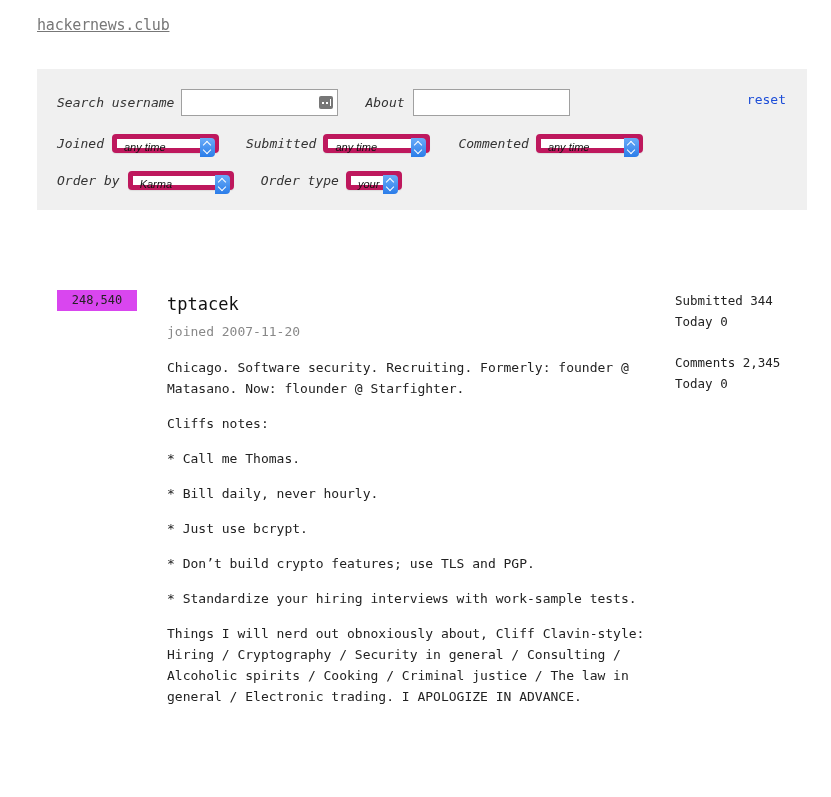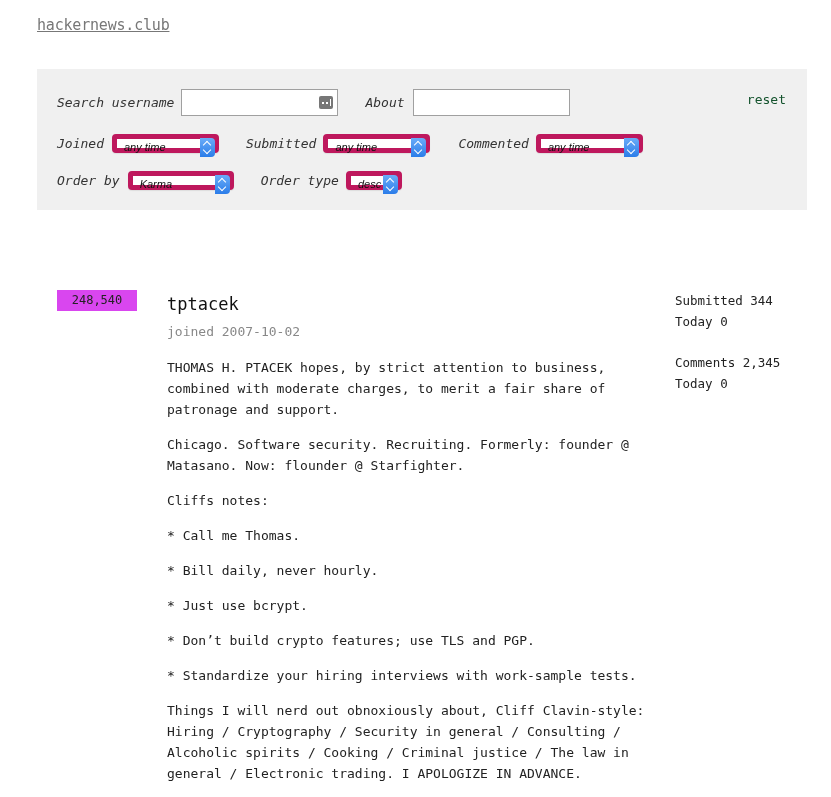--- a/index.html
+++ b/index.html
@@ -116,21 +116,21 @@
     .sel-orderby { width: 106px; margin-left: 8px; }
     .sel-ordertype { width: 56px; margin-left: 7px; }
     .gap-a { margin-left: 27px; }
     .gap-b { margin-left: 28px; }
     .gap-c { margin-left: 27px; }
     .reset-link {
       position: absolute;
       right: 21px;
       top: 23px;
       font-size: 13px;
-      color: #14532d;
+      color: #1d4ed8;
     }
     .karma-badge {
       position: absolute;
       left: 57px;
       top: 290px;
       width: 80px;
       height: 21px;
       background: #d946ef;
       color: #222;
       font-size: 12px;
@@ -207,33 +207,32 @@
   </div>
 
   <div class="row row-3">
     <span class="lbl">Order by</span>
     <div class="select sel-orderby">
       <span>Karma</span>
       <span class="arrow"></span>
     </div>
     <span class="lbl gap-c">Order type</span>
     <div class="select sel-ordertype">
-      <span>desc</span>
+      <span>your</span>
       <span class="arrow"></span>
     </div>
   </div>
 </div>
 
 <div class="karma-badge">248,540</div>
 
 <a class="username">tptacek</a>
-<div class="joined">joined 2007-10-02</div>
+<div class="joined">joined 2007-11-20</div>
 
 <div class="about">
-  <p>THOMAS H. PTACEK hopes, by strict attention to business, combined with moderate charges, to merit a fair share of patronage and support.</p>
   <p>Chicago. Software security. Recruiting. Formerly: founder @ Matasano. Now: flounder @ Starfighter.</p>
   <p>Cliffs notes:</p>
   <p>* Call me Thomas.</p>
   <p>* Bill daily, never hourly.</p>
   <p>* Just use bcrypt.</p>
   <p>* Don’t build crypto features; use TLS and PGP.</p>
   <p>* Standardize your hiring interviews with work-sample tests.</p>
   <p>Things I will nerd out obnoxiously about, Cliff Clavin-style: Hiring / Cryptography / Security in general / Consulting / Alcoholic spirits / Cooking / Criminal justice / The law in general / Electronic trading. I APOLOGIZE IN ADVANCE.</p>
 </div>
 

